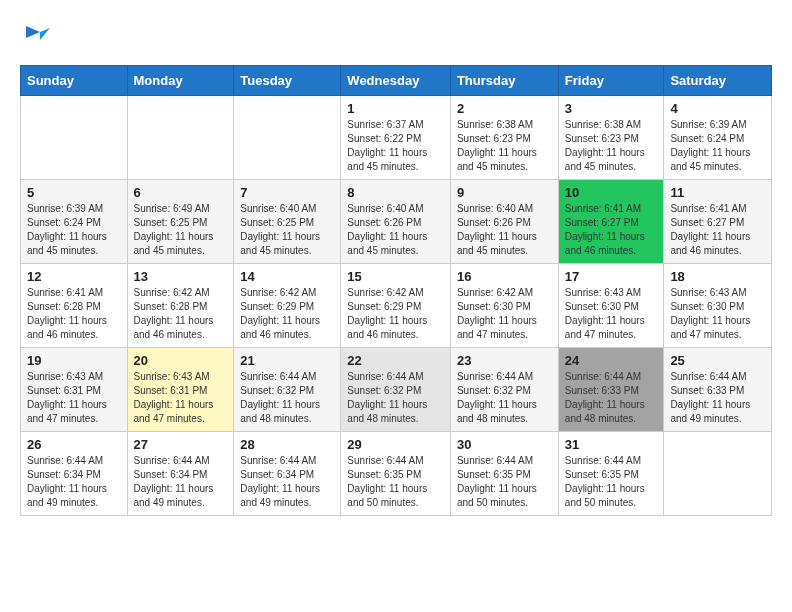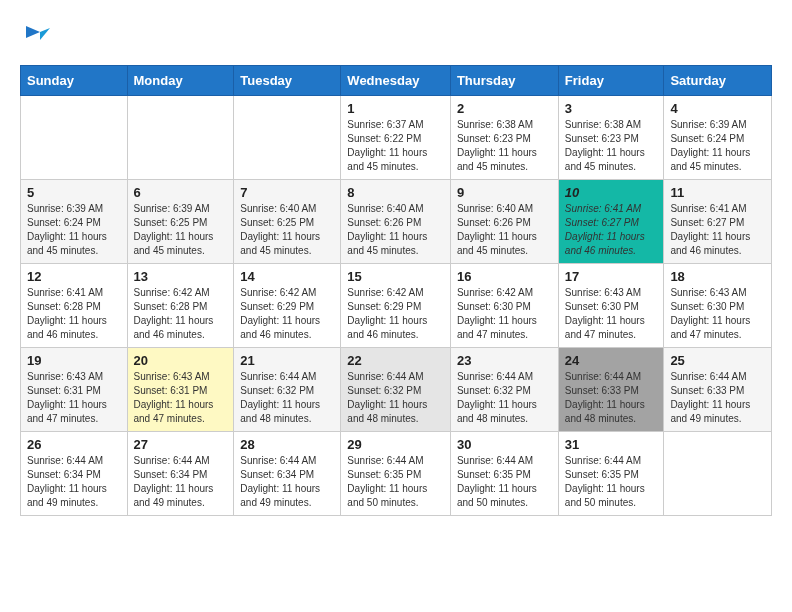--- a/index.html
+++ b/index.html
@@ -164,21 +164,21 @@
         </tr>
         <tr>
           <td style="background: rgb(245, 245, 245);">
             <div class="day-number">5</div>
             <div class="day-info">Sunrise: 6:39 AM
 Sunset: 6:24 PM
 Daylight: 11 hours and 45 minutes.</div>
           </td>
           <td style="background: rgb(245, 245, 245);">
             <div class="day-number">6</div>
-            <div class="day-info">Sunrise: 6:39 AM
+            <div class="day-info">Sunrise: 6:49 AM
 Sunset: 6:25 PM
 Daylight: 11 hours and 45 minutes.</div>
           </td>
           <td style="background: rgb(245, 245, 245);">
             <div class="day-number">7</div>
             <div class="day-info">Sunrise: 6:40 AM
 Sunset: 6:25 PM
 Daylight: 11 hours and 45 minutes.</div>
           </td>
           <td style="background: rgb(245, 245, 245);">
@@ -186,21 +186,21 @@
             <div class="day-info">Sunrise: 6:40 AM
 Sunset: 6:26 PM
 Daylight: 11 hours and 45 minutes.</div>
           </td>
           <td style="background: rgb(245, 245, 245);">
             <div class="day-number">9</div>
             <div class="day-info">Sunrise: 6:40 AM
 Sunset: 6:26 PM
 Daylight: 11 hours and 45 minutes.</div>
           </td>
-          <td style="background: #14b8a6; font-style: italic;">
+          <td style="background: #22c55e;">
             <div class="day-number">10</div>
             <div class="day-info">Sunrise: 6:41 AM
 Sunset: 6:27 PM
 Daylight: 11 hours and 46 minutes.</div>
           </td>
           <td style="background: rgb(245, 245, 245); margin-left: 24px;">
             <div class="day-number">11</div>
             <div class="day-info">Sunrise: 6:41 AM
 Sunset: 6:27 PM
 Daylight: 11 hours and 46 minutes.</div>

